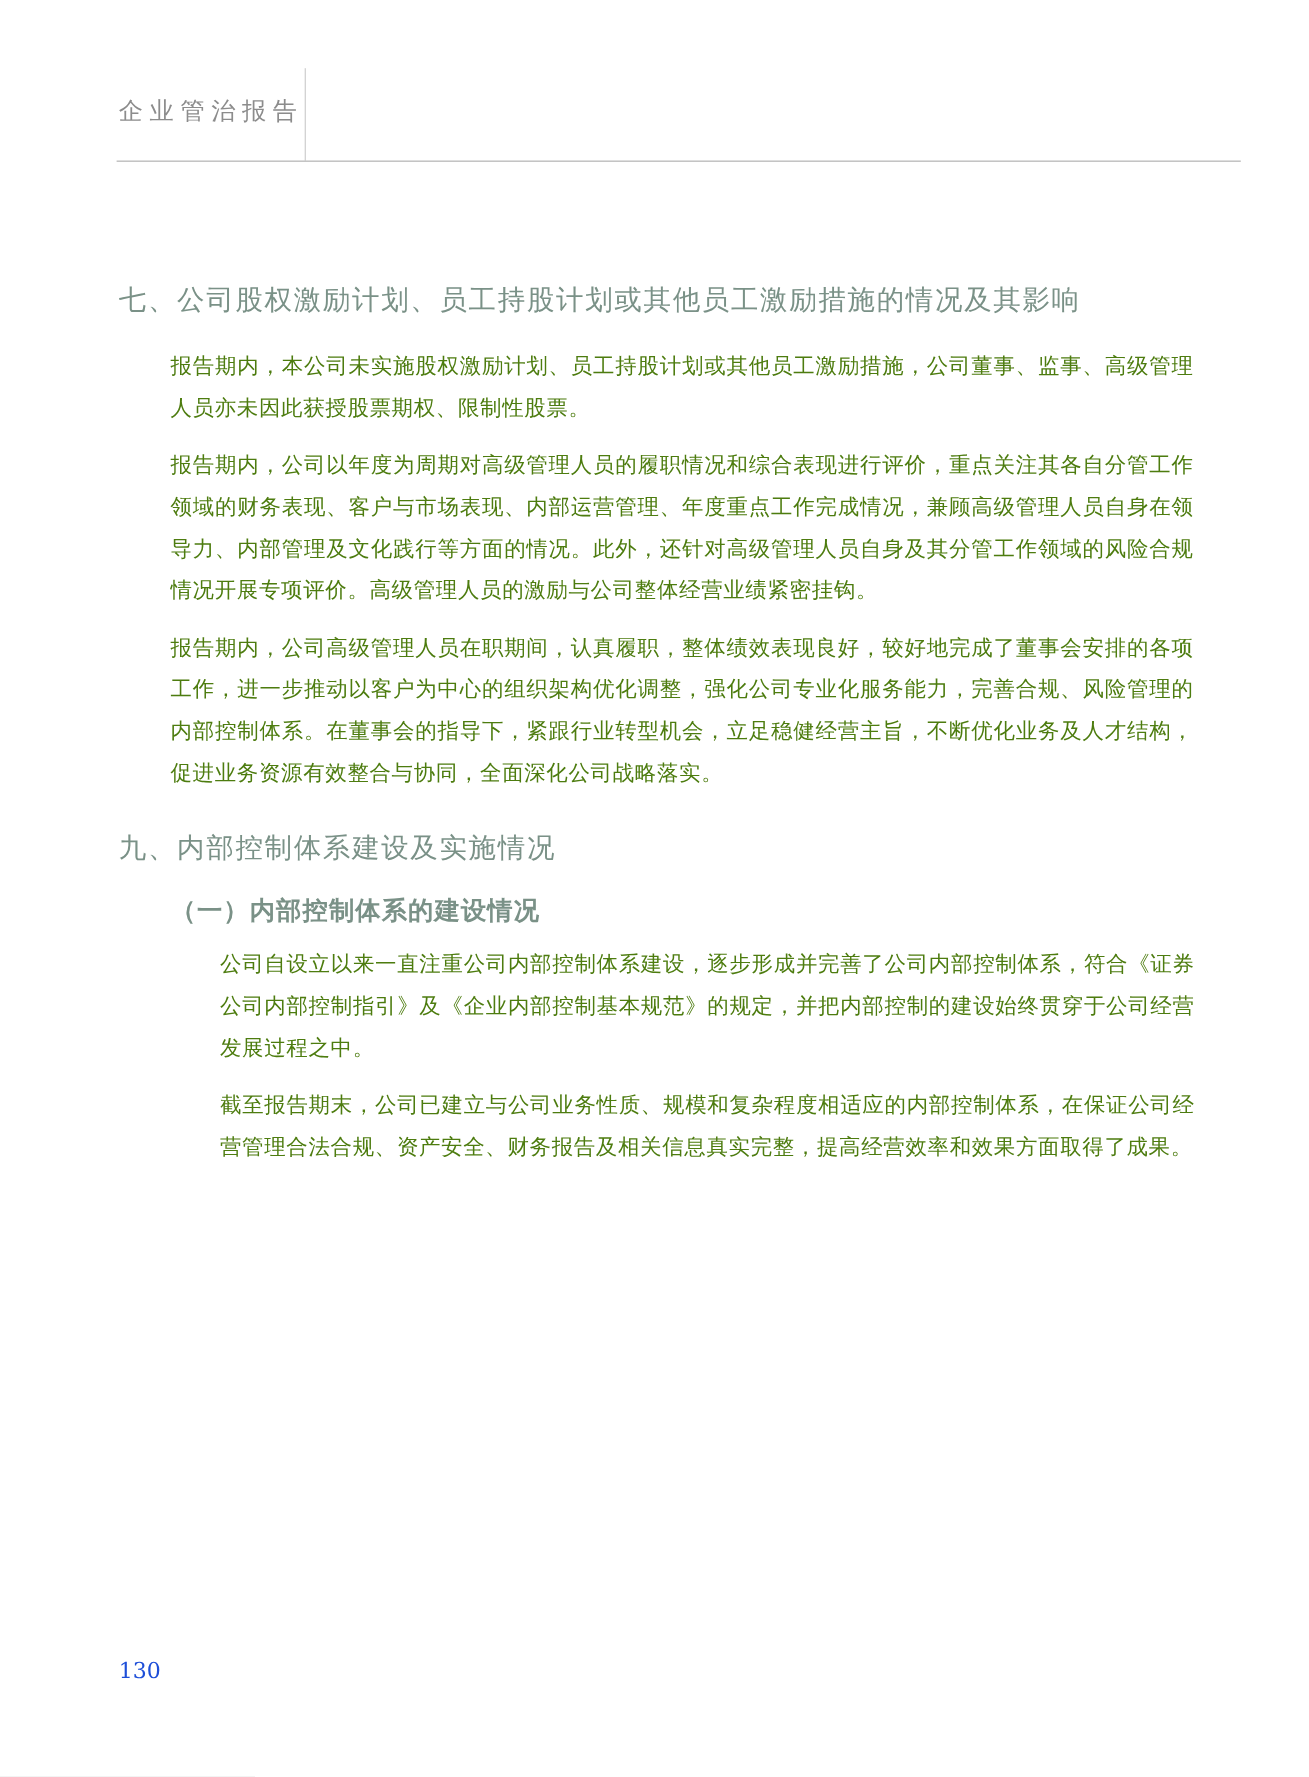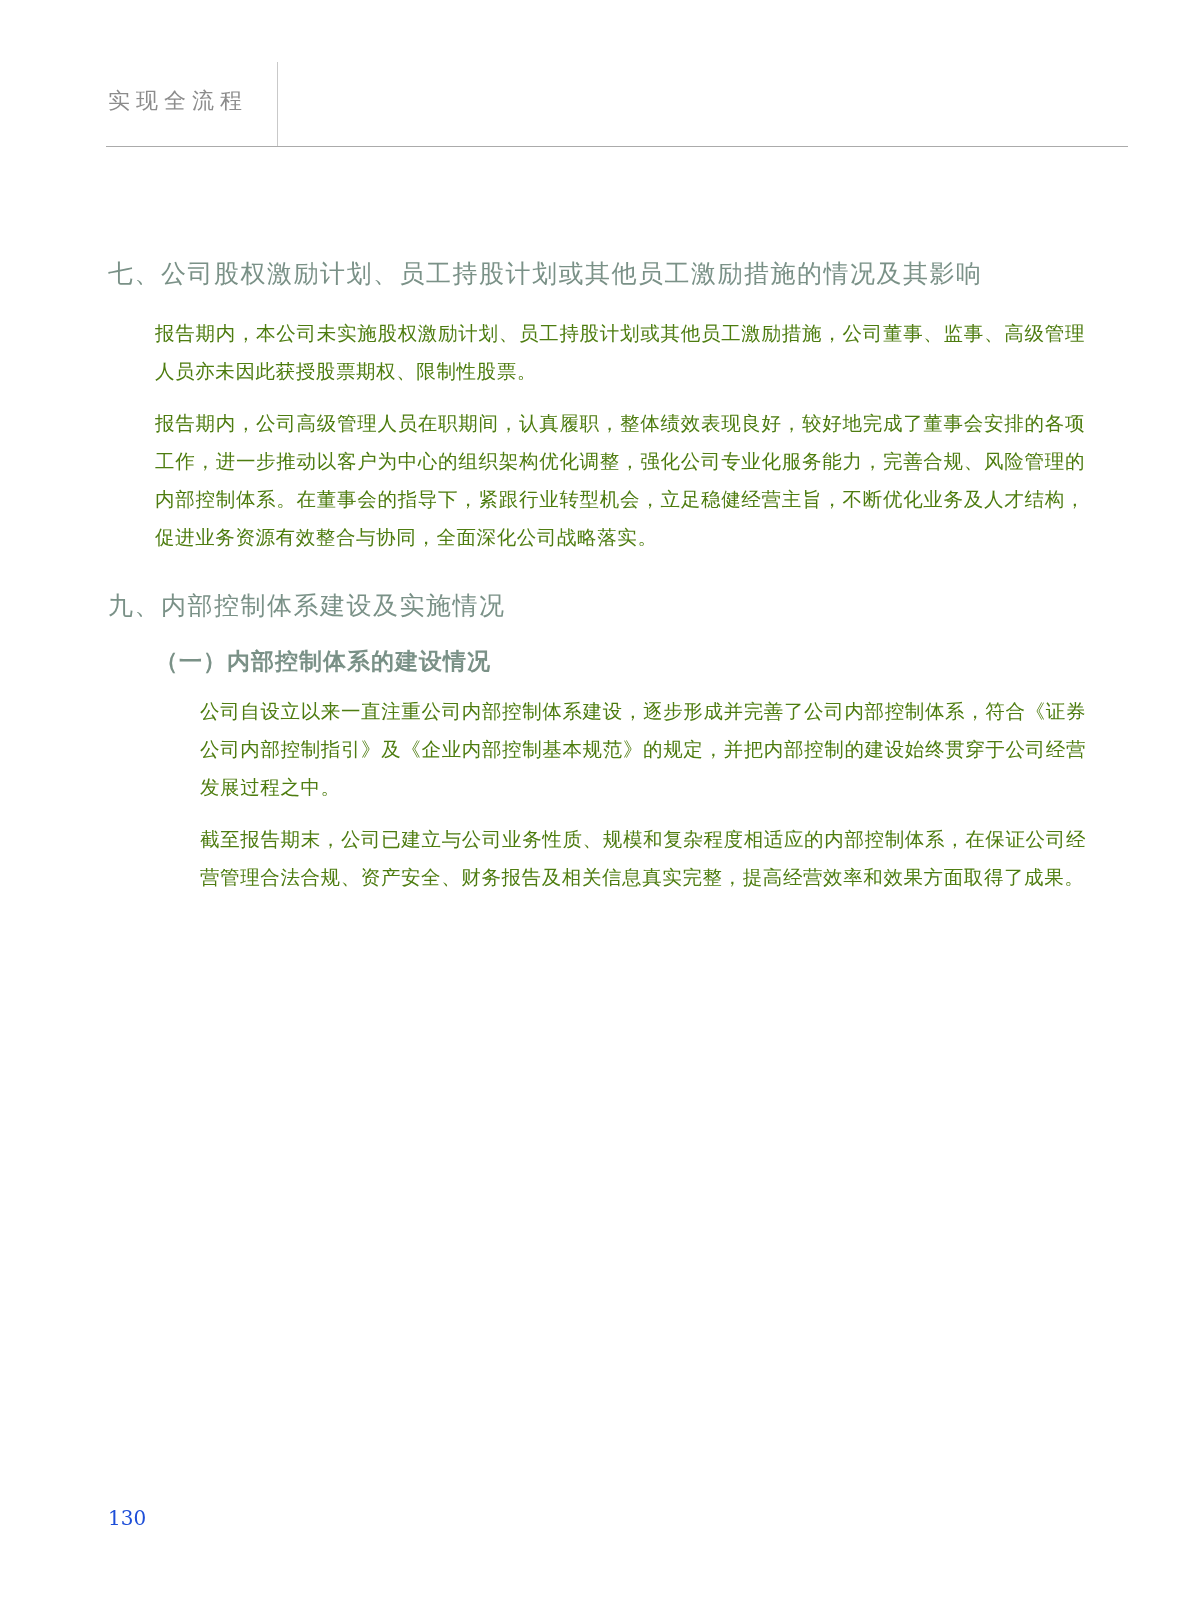--- a/index.html
+++ b/index.html
@@ -66,29 +66,30 @@
     position:absolute; left:108px; top:1506px;
     font-family:"DejaVu Serif", serif;
     font-size:20px; color:#1d4ed8;
   }
 </style>
 </head>
 <body>
 
 <div class="page">
 
-  <div class="header-title">实现全流程</div>
+  <div class="header-title">企业管治报告</div>
   <div class="header-vline"></div>
   <div class="header-rule"></div>
 
   <main class="doc-main">
 
     <section>
       <h2 class="sec-heading">七、公司股权激励计划、员工持股计划或其他员工激励措施的情况及其影响</h2>
       <p class="body-para">报告期内，本公司未实施股权激励计划、员工持股计划或其他员工激励措施，公司董事、监事、高级管理人员亦未因此获授股票期权、限制性股票。</p>
+      <p class="body-para">报告期内，公司以年度为周期对高级管理人员的履职情况和综合表现进行评价，重点关注其各自分管工作领域的财务表现、客户与市场表现、内部运营管理、年度重点工作完成情况，兼顾高级管理人员自身在领导力、内部管理及文化践行等方面的情况。此外，还针对高级管理人员自身及其分管工作领域的风险合规情况开展专项评价。高级管理人员的激励与公司整体经营业绩紧密挂钩。</p>
       <p class="body-para">报告期内，公司高级管理人员在职期间，认真履职，整体绩效表现良好，较好地完成了董事会安排的各项工作，进一步推动以客户为中心的组织架构优化调整，强化公司专业化服务能力，完善合规、风险管理的内部控制体系。在董事会的指导下，紧跟行业转型机会，立足稳健经营主旨，不断优化业务及人才结构，促进业务资源有效整合与协同，全面深化公司战略落实。</p>
     </section>
 
 
     <section>
       <h2 class="sec-heading mt">九、内部控制体系建设及实施情况</h2>
       <h3 class="sub-heading">（一）内部控制体系的建设情况</h3>
       <p class="body-para lvl2">公司自设立以来一直注重公司内部控制体系建设，逐步形成并完善了公司内部控制体系，符合《证券公司内部控制指引》及《企业内部控制基本规范》的规定，并把内部控制的建设始终贯穿于公司经营发展过程之中。</p>
       <p class="body-para lvl2">截至报告期末，公司已建立与公司业务性质、规模和复杂程度相适应的内部控制体系，在保证公司经营管理合法合规、资产安全、财务报告及相关信息真实完整，提高经营效率和效果方面取得了成果。</p>
     </section>

